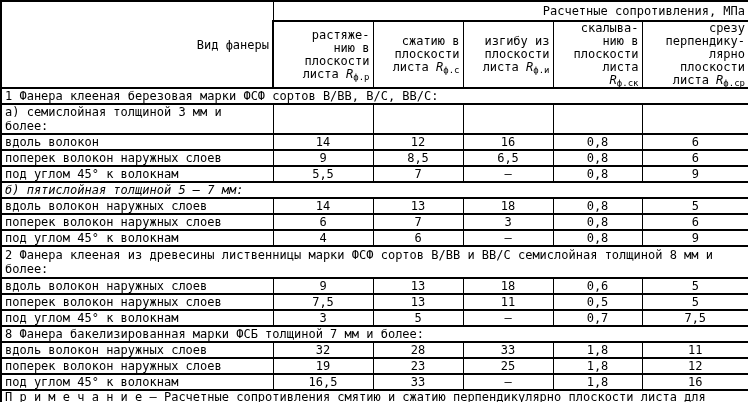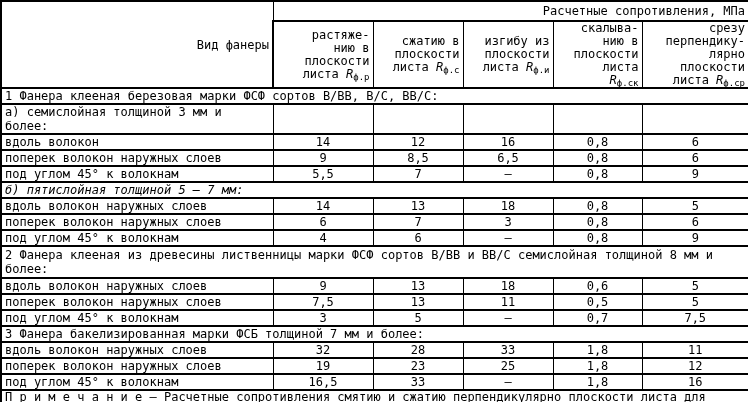--- a/index.html
+++ b/index.html
@@ -187,21 +187,21 @@
       <tr class="r16">
         <td class="lbl ind2">под углом 45° к волокнам</td>
         <td class="val">3</td>
         <td class="val">5</td>
         <td class="val">—</td>
         <td class="val">0,7</td>
         <td class="val">7,5</td>
       </tr>
 
       <tr class="r16">
-        <td colspan="6" class="sec ind0">3 Фанера бакелизированная марки ФСБ толщиной 7 мм и более:</td>
+        <td colspan="6" class="sec ind0">8 Фанера бакелизированная марки ФСБ толщиной 7 мм и более:</td>
       </tr>
       <tr class="r16">
         <td class="lbl ind2">вдоль волокон наружных слоев</td>
         <td class="val">32</td>
         <td class="val">28</td>
         <td class="val">33</td>
         <td class="val">1,8</td>
         <td class="val">11</td>
       </tr>
       <tr class="r16">

